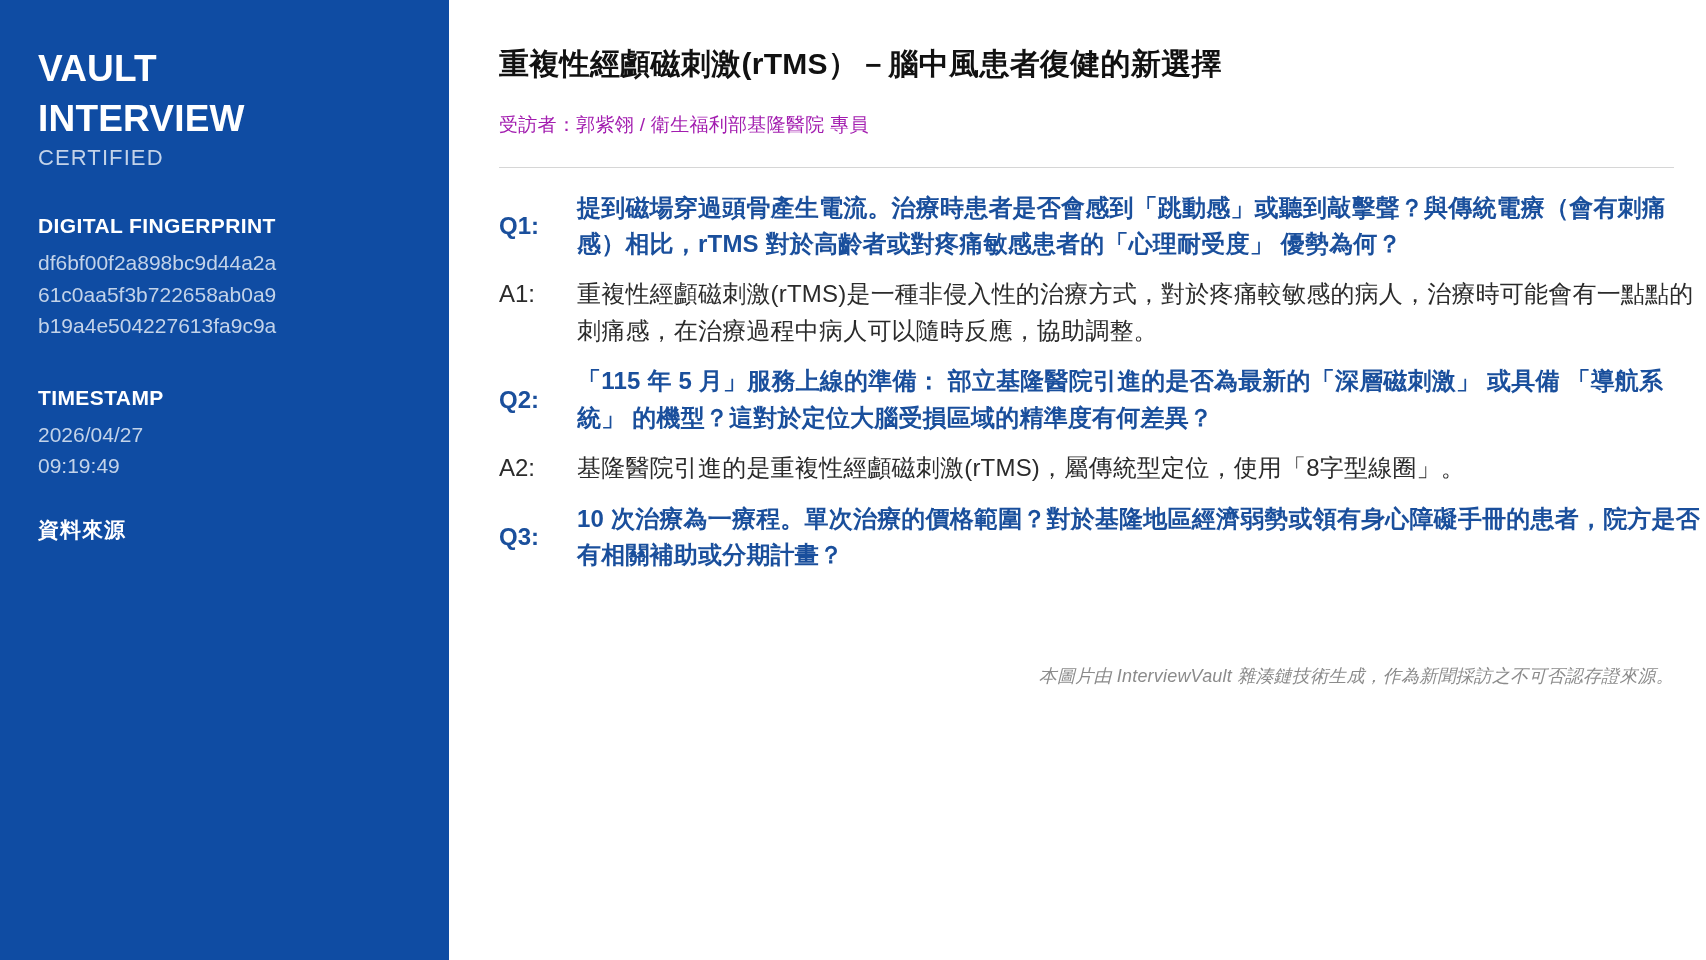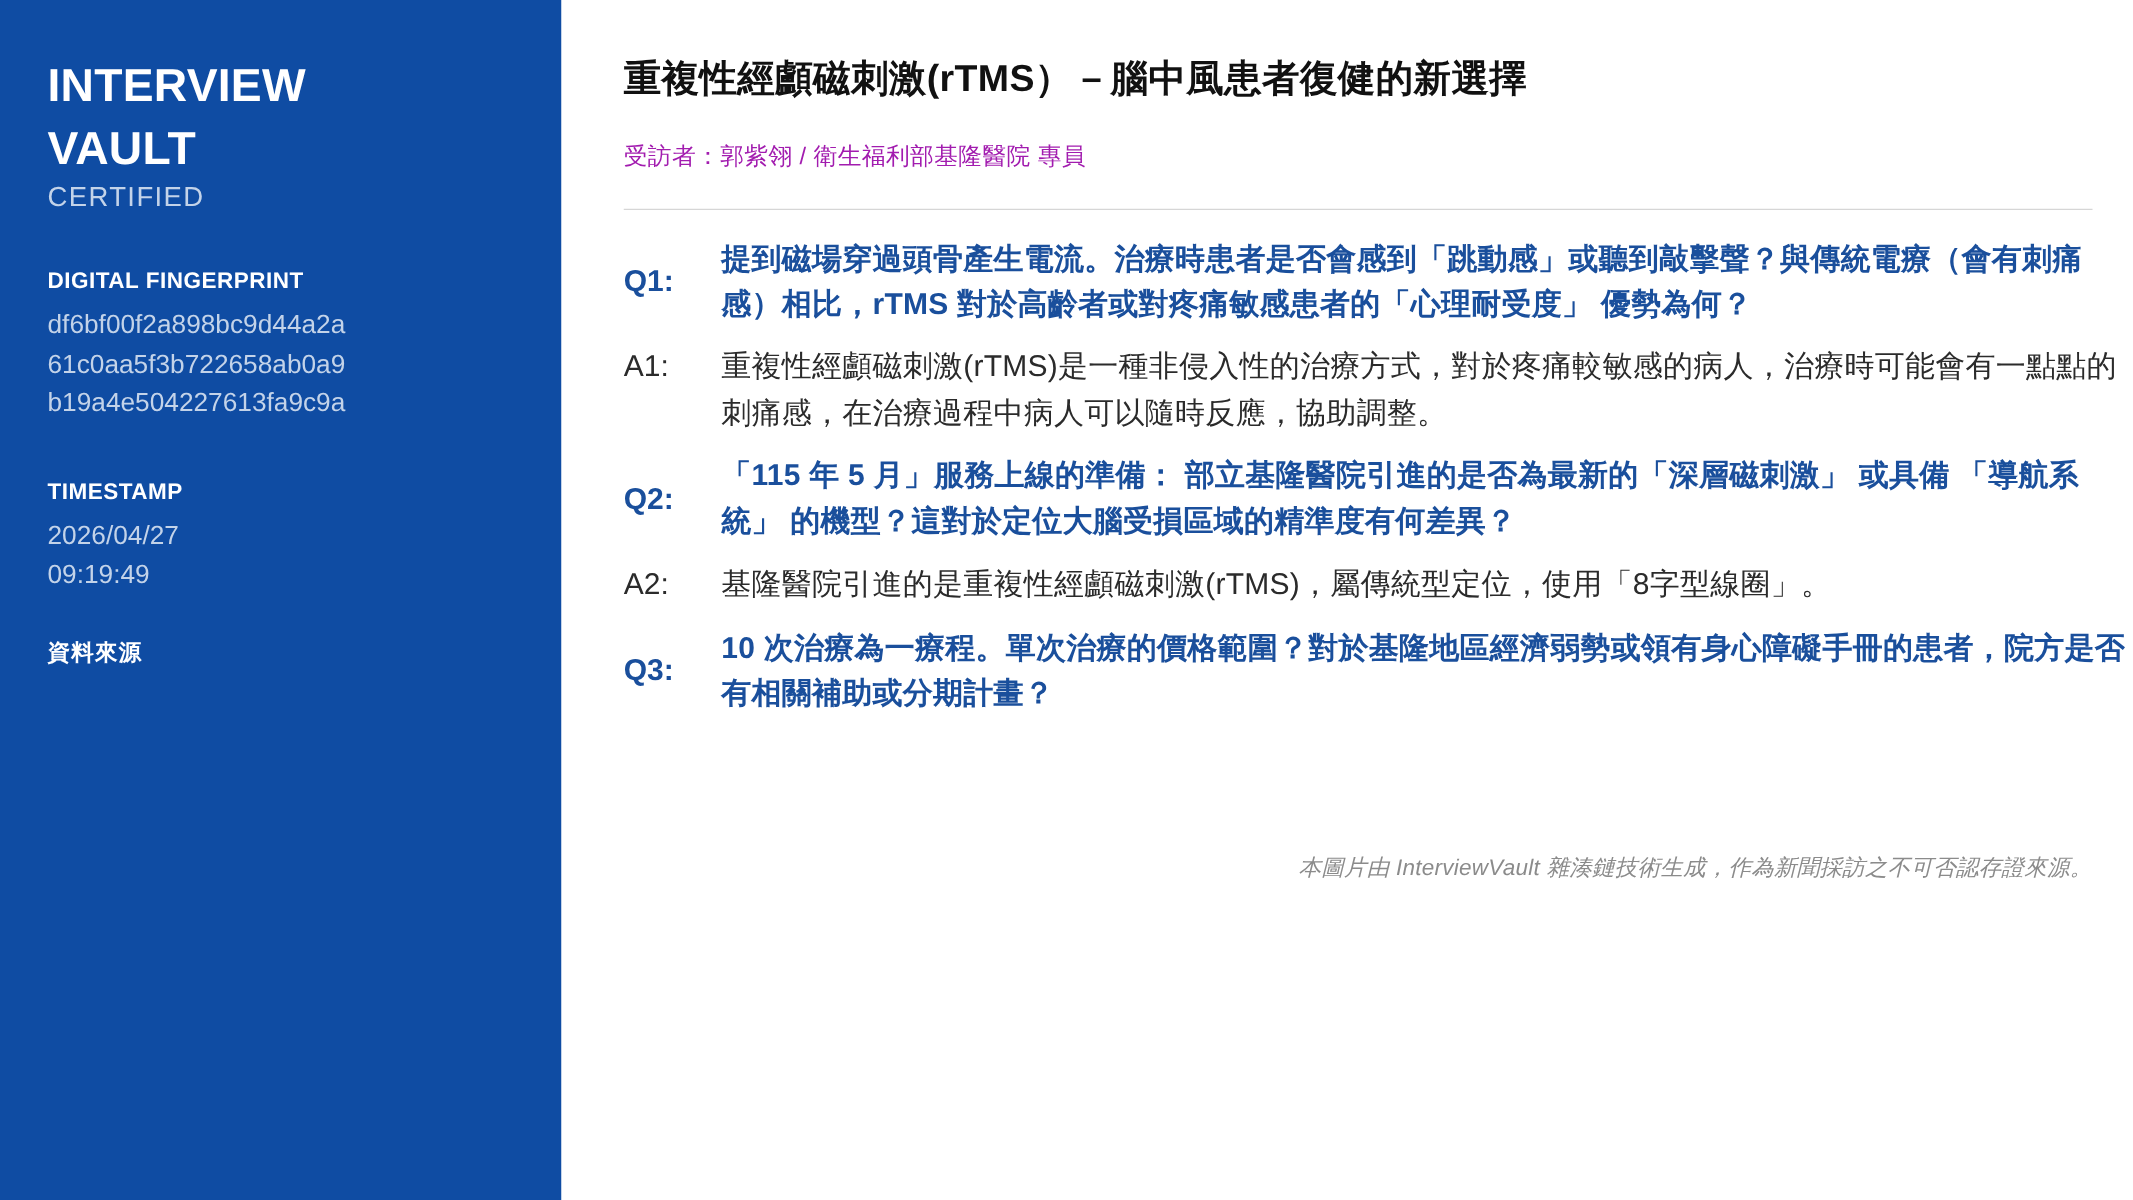--- a/index.html
+++ b/index.html
@@ -52,21 +52,21 @@
     letter-spacing: 1.1px;
     color: #c3d3e9;
     margin-top: 2px;
   }
 
   .section {
     margin-top: 44px;
   }
 
   .section-title {
-    font-size: 18px;
+    font-size: 21px;
     font-weight: bold;
     letter-spacing: 0.4px;
     color: #ffffff;
     margin-bottom: 9px;
   }
 
   .section-title.cjk {
     letter-spacing: 1px;
   }
 
@@ -161,38 +161,38 @@
 
   .qa-text.a {
     font-weight: normal;
     color: #2b2b2b;
     letter-spacing: 0.2px;
   }
 
   .footer-note {
     position: absolute;
     right: 32px;
-    bottom: 62px;
+    bottom: 80px;
     font-size: 18px;
     font-style: italic;
     color: #8b8b8b;
     letter-spacing: 0.2px;
     white-space: nowrap;
   }
 </style>
 </head>
 <body>
 
 <div class="page">
 
   <aside class="sidebar">
 
     <div>
+      <div class="brand-line">VAULT</div>
       <div class="brand-line">INTERVIEW</div>
-      <div class="brand-line">VAULT</div>
       <div class="brand-sub">CERTIFIED</div>
     </div>
 
     <div class="section sidebar-spacer-hash">
       <div class="section-title">DIGITAL FINGERPRINT</div>
       <div class="section-value hash-value">df6bf00f2a898bc9d44a2a61c0aa5f3b722658ab0a9b19a4e504227613fa9c9a</div>
     </div>
 
     <div class="section">
       <div class="section-title">TIMESTAMP</div>

